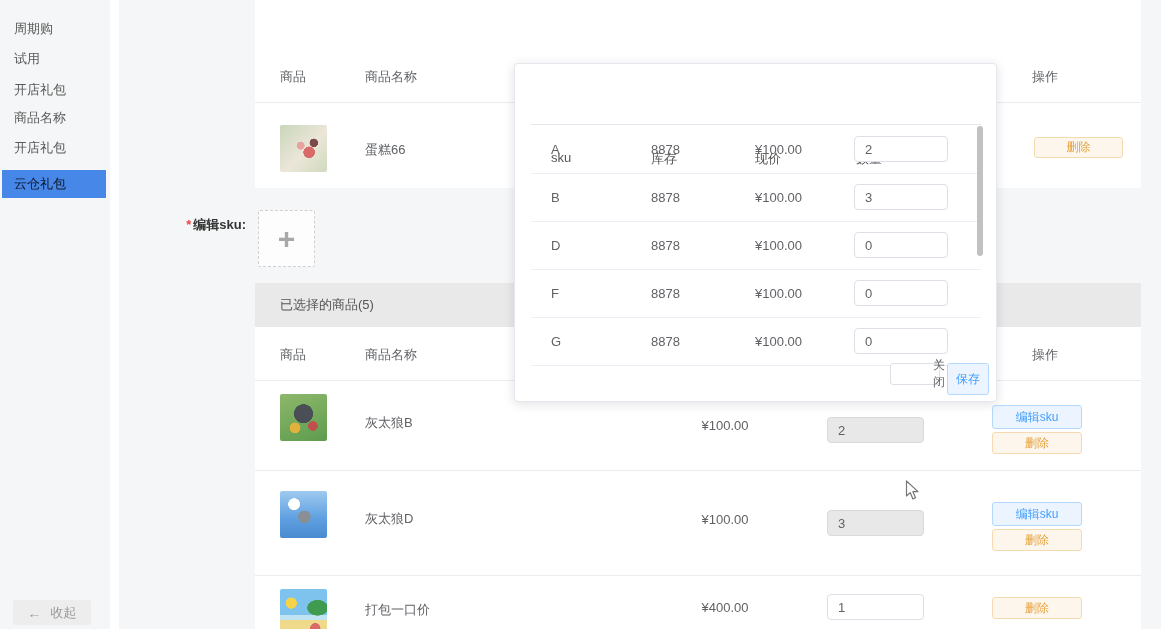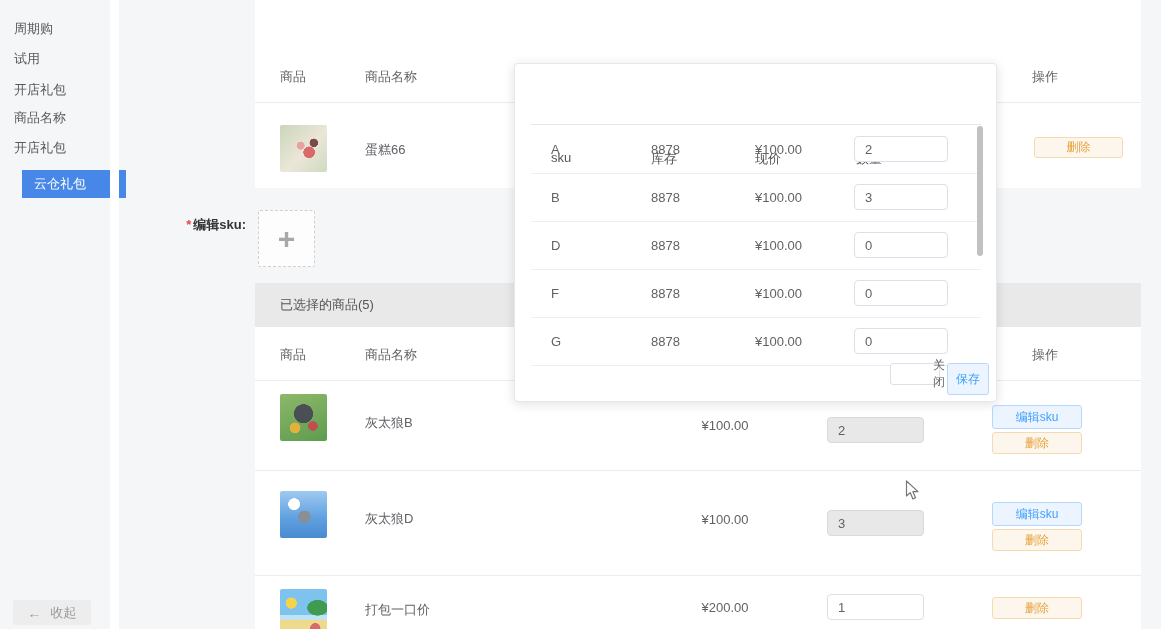--- a/index.html
+++ b/index.html
@@ -2,21 +2,21 @@
 <html style="--accent: #409eff; --accent_bg: #ecf5ff; --accent_border: #b3d8ff; --warning: #e6a23c; --warning_bg: #fdf6ec; --warning_border: #f5dab1; --sidebar_selected: #4687e8;"><head>
 <meta charset="utf-8">
 <style>
   html,body{margin:0;padding:0;}
   body{font-family:"Liberation Sans","DejaVu Sans",sans-serif;}
   #screen{position:relative;width:1161px;height:629px;background:#f5f6f7;overflow:hidden;color:#606266;font-size:13px;}
   
   .sidebar{position:absolute;left:0;top:0;width:110px;height:629px;background:#f5f6f7;}
   .sidebar-gap{position:absolute;left:110px;top:0;width:9px;height:629px;background:#ffffff;}
   .side-item{position:absolute;left:2px;width:104px;height:28px;line-height:28px;padding-left:12px;box-sizing:border-box;color:#595959;cursor:pointer;}
-  .side-item.selected{background:var(--sidebar_selected,#4687e8);color:#ffffff;margin-left:20px;}
+  .side-item.selected{background:var(--sidebar_selected,#4687e8);color:#0f172a;}
   .collapse-btn{position:absolute;left:13px;top:600px;width:78px;height:25px;background:#ededed;border-radius:3px;color:#9a9a9a;display:flex;align-items:center;justify-content:center;gap:9px;}
   .collapse-btn .arrow{font-size:14px;}
   
   .card{position:absolute;left:255px;width:886px;background:#ffffff;}
   .band{position:absolute;left:255px;width:886px;background:#e9e9e9;line-height:43px;padding-left:25px;box-sizing:border-box;color:#555;}
   .col-h{position:absolute;color:#606266;}
   .hline{position:absolute;left:255px;width:886px;height:0;border-top:1px solid #ececec;}
   
   .thumb{position:absolute;width:47px;height:47px;border-radius:2px;}
   .thumb-cake{background:
@@ -119,21 +119,21 @@
   <div class="thumb thumb-wolfD" style="left:280px;top:491px"></div>
   <div class="pname" style="left:365px;top:510px">灰太狼D</div>
   <div class="price" style="left:660px;top:512px">¥100.00</div>
   <input class="qty-input disabled" style="left: 827px; top: 510px; width: 97px; height: 26px;" disabled="" value="3">
   <div class="btn btn-primary-plain" style="left:992px;top:502px;width:90px;height:24px">编辑sku</div>
   <div class="btn btn-warning" style="left:992px;top:529px;width:90px;height:22px">删除</div>
   <div class="hline" style="top:575px"></div>
 
   <div class="thumb thumb-beach" style="left:280px;top:589px"></div>
   <div class="pname" style="left:365px;top:601px">打包一口价</div>
-  <div class="price" style="left:660px;top:600px">¥200.00</div>
+  <div class="price" style="left:660px;top:600px">¥400.00</div>
   <input class="qty-input" style="left: 827px; top: 594px; width: 97px; height: 26px;" value="1">
   <div class="btn btn-warning" style="left:992px;top:597px;width:90px;height:22px">删除</div>
 
   <div class="modal">
     <div class="m-col" style="left:36px">sku</div>
     <div class="m-col" style="left:136px">库存</div>
     <div class="m-col" style="left:240px">现价</div>
     <div class="m-col" style="left:341px">数量</div>
     <div class="m-hdiv"></div>
 

